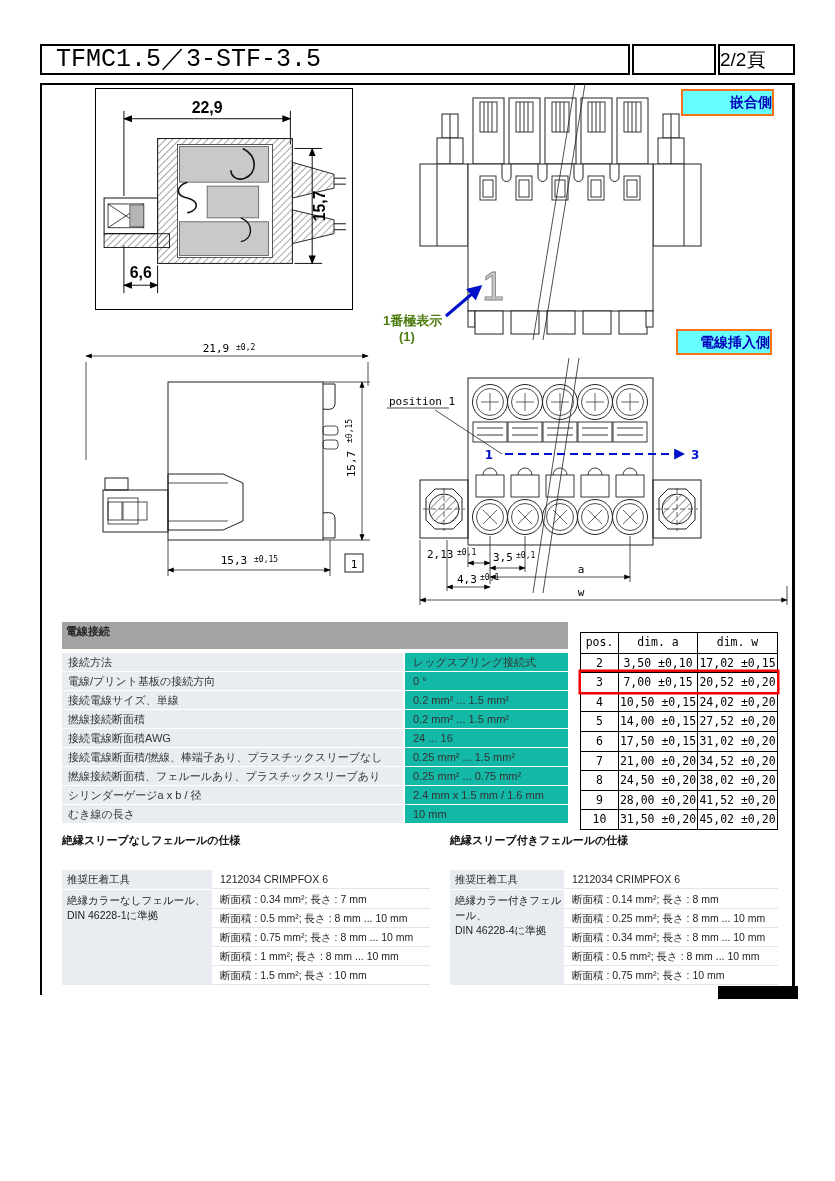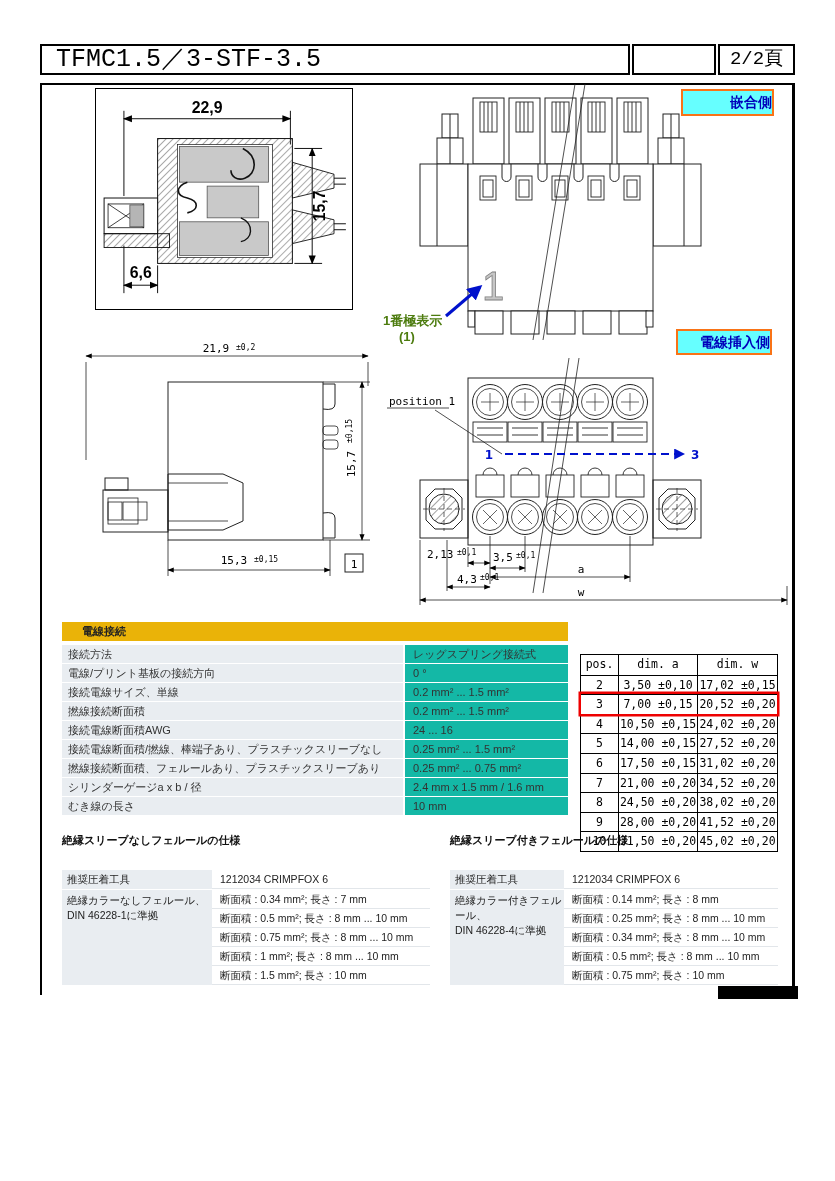--- a/index.html
+++ b/index.html
@@ -7,48 +7,48 @@
   .page{position:relative;width:835px;height:1181px;background:#fff;overflow:hidden;
         font-family:"Liberation Sans",sans-serif;color:#000}
   .abs{position:absolute}
   svg{display:block}
 
   
   .title-box{left:40px;top:44px;width:590px;height:31px;border:2px solid #000;
              font-family:"Liberation Mono",monospace;font-size:25px;line-height:27px;padding-left:14px}
   .mid-box{left:632px;top:44px;width:84px;height:31px;border:2px solid #000}
   .page-box{left:718px;top:44px;width:77px;height:31px;border:2px solid #000;
-            font-family:Liberation Mono, monospace;font-size:19px;line-height:27px;text-align:center}
+            font-family:Liberation Sans, sans-serif;font-size:19px;line-height:27px;}
 
   
   .main-frame{left:40px;top:83px;width:755px;height:912px;
               border-top:2px solid #000;border-left:2px solid #000;border-right:3px solid #000}
   .black-bar{left:718px;top:986px;width:80px;height:13px;background:#000}
 
   
   .d1{left:95px;top:88px;border:1px solid #000;background:#fff}
 
   .cyan-label{background:#66ffff;border:2px solid #f97316;color:#0000bb;font-weight:bold;
               font-size:14px;text-align:right}
   .lbl-mating{left:681px;top:89px;width:93px;height:27px;line-height:23px}
   .lbl-wire{left:676px;top:329px;width:96px;height:26px;line-height:22px}
   .blue-note{left:383px;top:313px;color:#4d7c0f;font-weight:bold;font-size:13px;line-height:16px}
   .blue-note .sub{padding-left:16px}
 
   
   .spec{left:62px;top:622px;width:506px;font-size:11px;color:#333}
-  .spec-title{height:19px;line-height:19px;font-weight:bold;color:#222;background:#eab308;
-              padding-left:20px;margin-bottom:4px}
+  .spec-title{height:27px;line-height:19px;font-weight:bold;color:#222;background:#a3a3a3;
+              padding-left:4px;margin-bottom:4px}
   .spec-row{display:flex;height:18px;line-height:18px;margin-bottom:1px}
   .spec-l{width:343px;background:#e9edf1;padding-left:6px;border-right:2px solid #fff;
           white-space:nowrap;overflow:hidden}
   .spec-v{flex:1;background:#14b8a6;padding-left:8px;white-space:nowrap}
 
   
-  .dimtable{left:580px;top:654px;width:198px;border:1.5px solid #000;
+  .dimtable{left:580px;top:632px;width:198px;border:1.5px solid #000;
             font-family:"DejaVu Sans Mono",monospace;font-size:11.5px;background:#fff}
   .dt-row{display:flex;height:19.6px;line-height:19.6px;border-top:1px solid #000}
   .dt-row:first-child{border-top:none}
   .dt-c{text-align:center;white-space:nowrap;overflow:hidden}
   .dt-pos{width:38px;border-right:1px solid #000}
   .dt-a{width:79px;border-right:1px solid #000}
   .dt-w{flex:1}
   .hl{box-shadow:0 0 0 2.5px #e00;position:relative;z-index:3}
 
   

